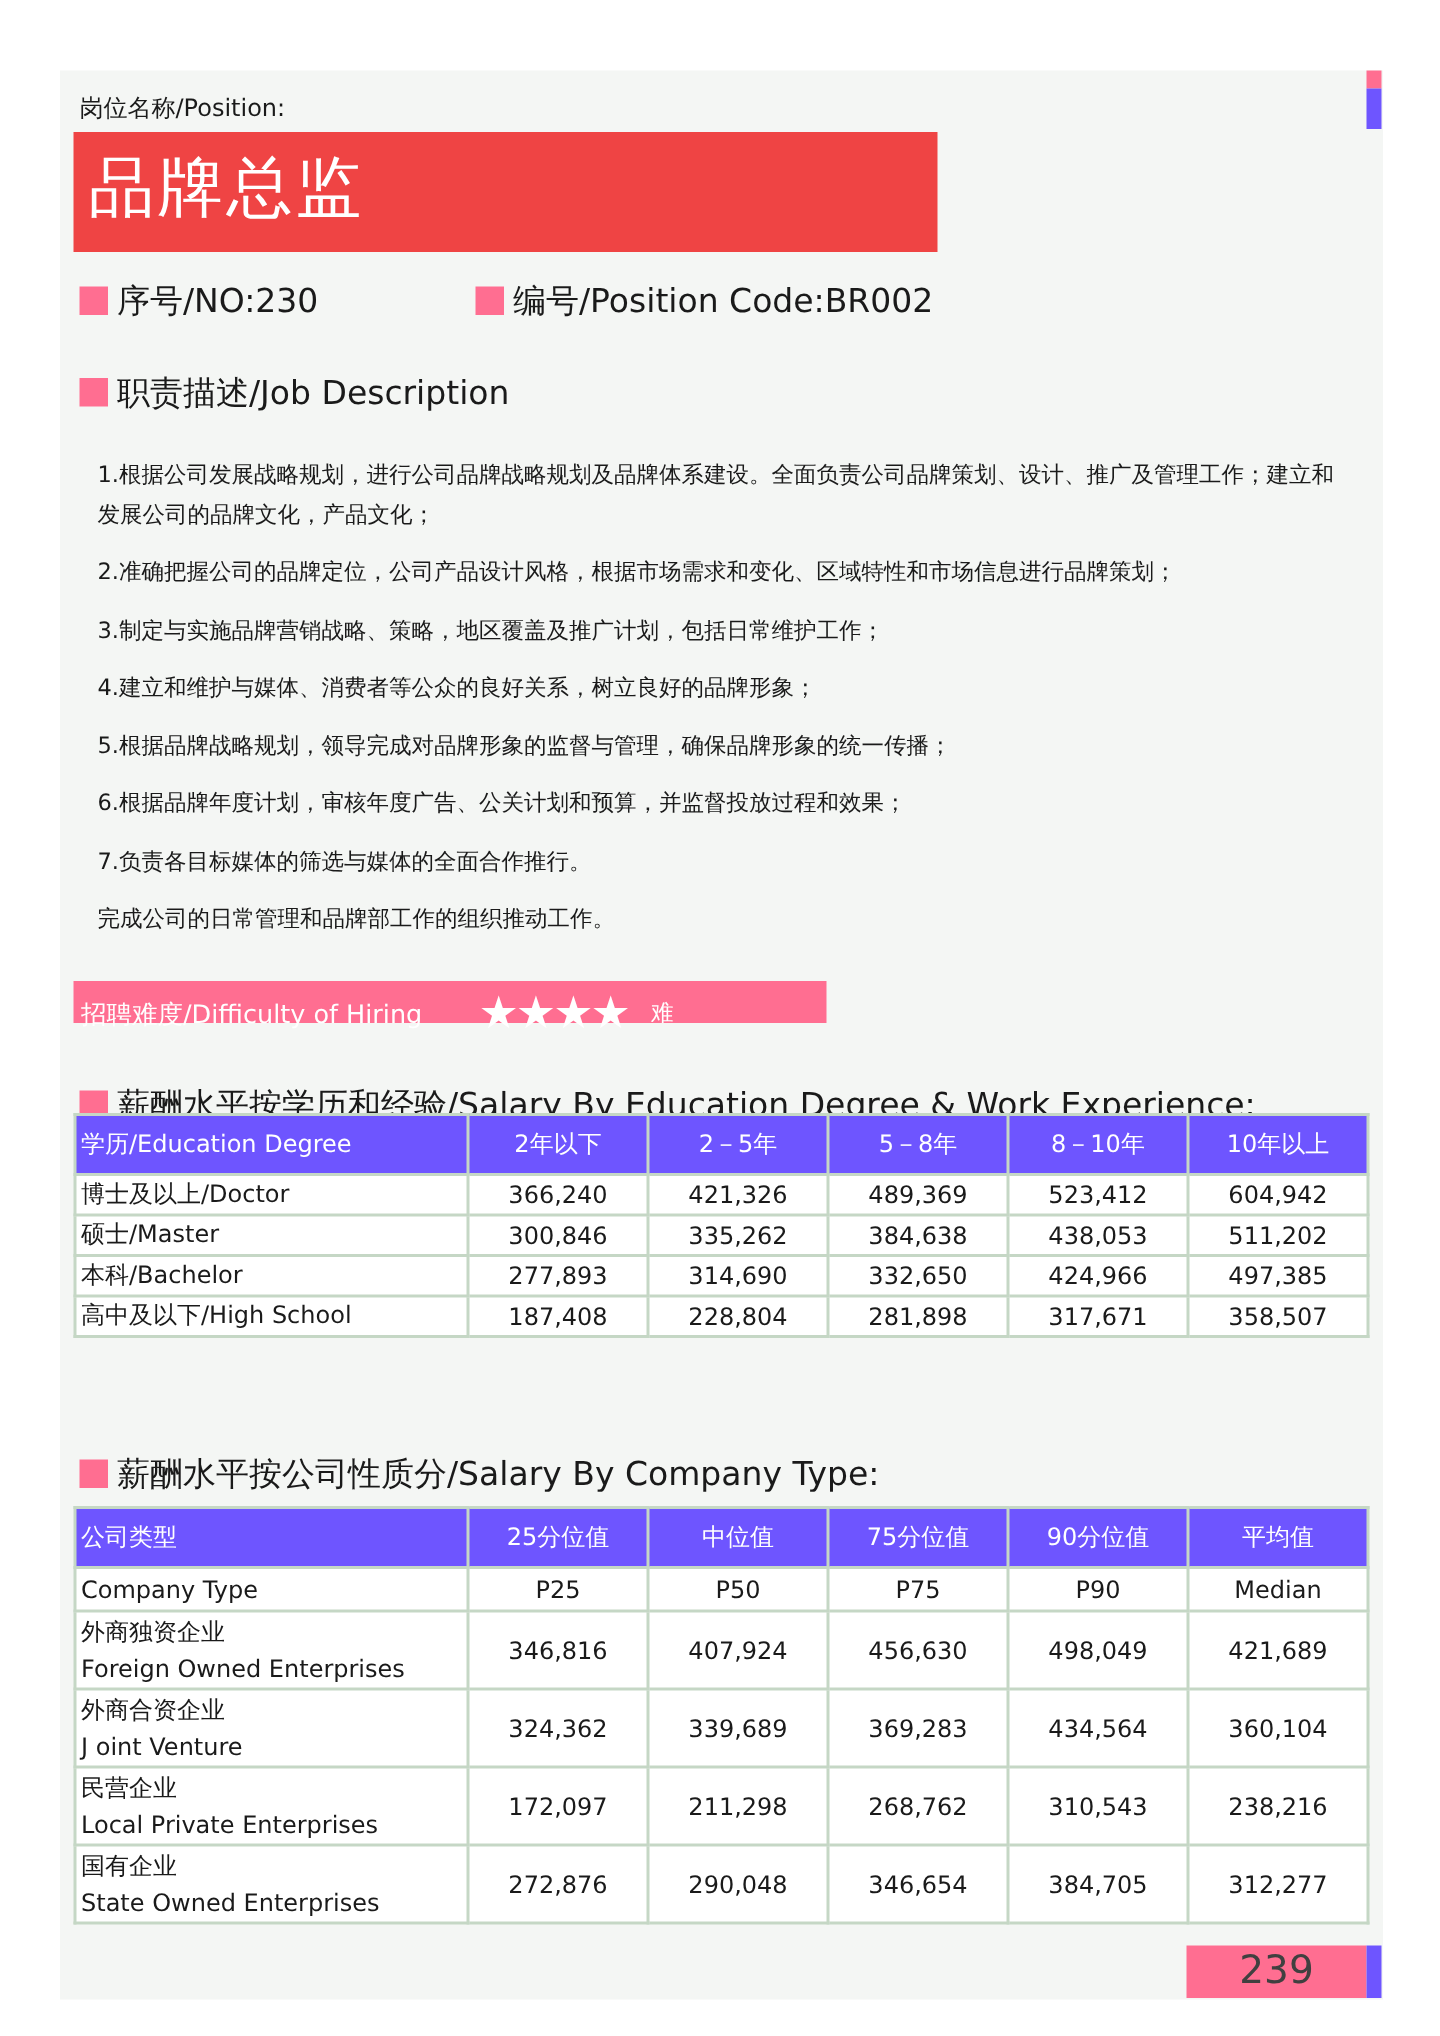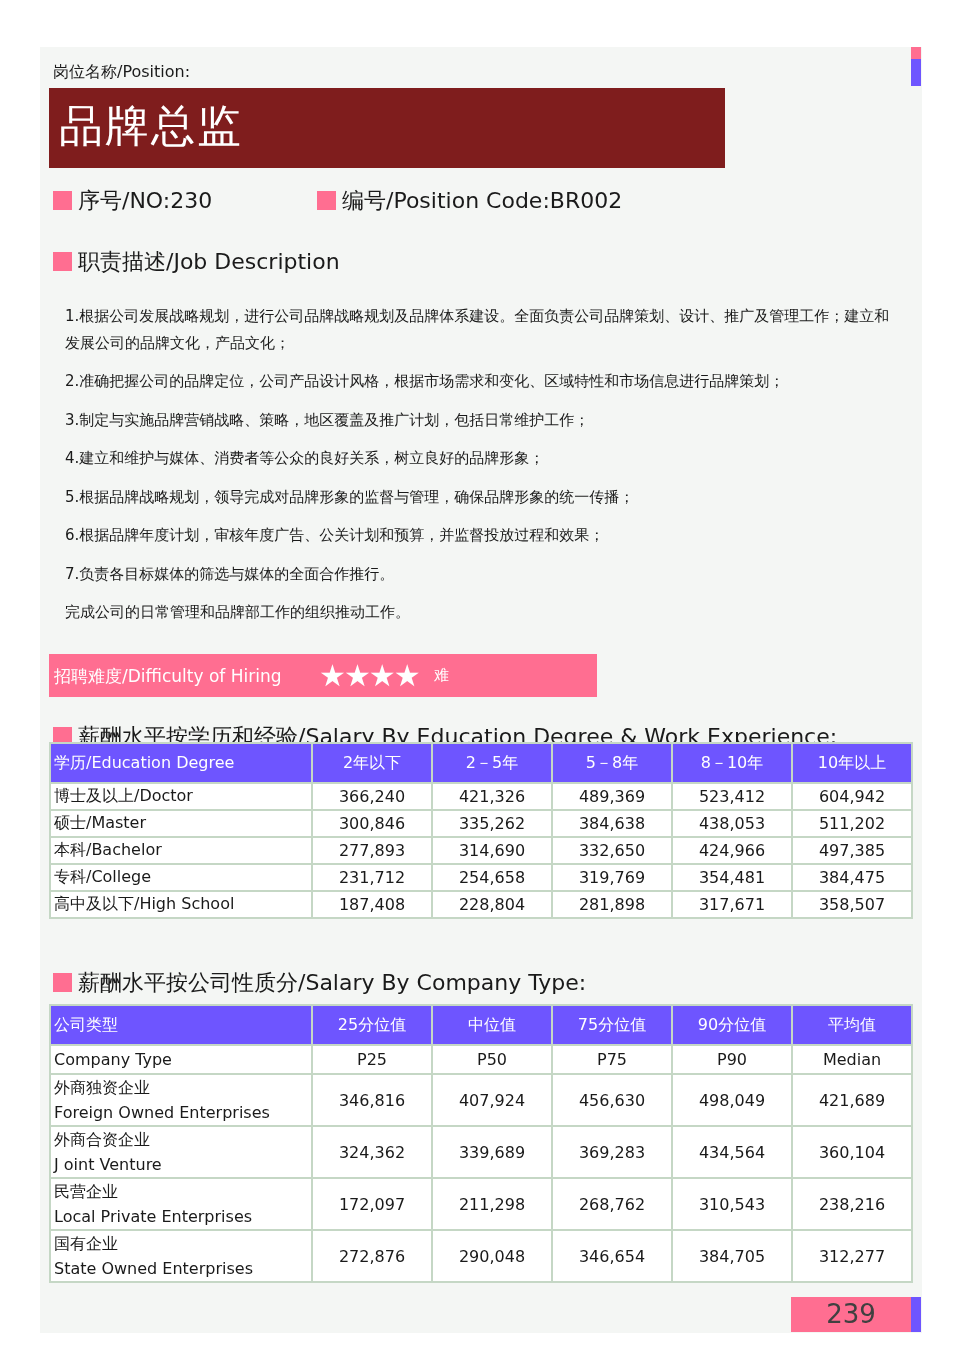--- a/index.html
+++ b/index.html
@@ -12,37 +12,37 @@
   .page {
     position:absolute; left:40px; top:47px; width:882px; height:1286px;
     background:#f4f6f4;
   }
   .corner-accent { position:absolute; left:911px; top:47px; width:10px; }
   .corner-accent .pink { height:12px; background:#ff6e91; }
   .corner-accent .purple { height:27px; background:#6e55ff; }
 
   .pos-label { position:absolute; left:53px; top:62px; font-size:16px; color:#1a1a1a; }
   .title-bar {
-    position:absolute; left:49px; top:88px; width:676px; height:80px;
-    background:#7f1d1d; color:#ffffff;text-decoration:underline;
+    position:absolute; left:49px; top:88px; width:576px; height:80px;
+    background:#ef4444; color:#ffffff;text-decoration:underline;
   }
   .title-bar span { position:absolute; left:10px; top:10px; font-size:44px; line-height:56px; letter-spacing:2px; }
 
   .sq { display:inline-block; width:19px; height:19px; background:#ff6e91; vertical-align:-2px; margin-right:6px; }
   .meta { position:absolute; top:186px; font-size:22px; }
   .meta-no { left:53px; }
   .meta-code { left:317px; }
   .sec-heading { position:absolute; left:53px; font-size:22px; }
 
   .desc { position:absolute; left:53px; top:291px; width:860px; font-size:15px; line-height:26.5px; }
   .desc p { margin:12px; }
 
   .difficulty {
-    position:absolute; left:49px; top:654px; width:502px; height:43px;
-    background:#ff6e91; color:#ffffff;padding-left:46px;
+    position:absolute; left:49px; top:654px; width:502px; height:28px;
+    background:#ff6e91; color:#ffffff;
   }
   .difficulty .lbl { position:absolute; left:5px; top:11px; font-size:17px; }
   .difficulty .stars { position:absolute; left:270px; top:5px; font-size:30px; letter-spacing:-2px; line-height:34px; }
   .difficulty .level { position:absolute; left:385px; top:12px; font-size:15px; }
 
   table.grid {
     position:absolute; left:49px; border-collapse:collapse; width:862px;
     table-layout:fixed; font-size:16px;
   }
   table.grid th, table.grid td { border:2px solid #c5d7c5; padding:0 4px; }
@@ -147,28 +147,20 @@
     </tr>
     <tr>
       <td class="first">本科/Bachelor</td>
       <td>277,893</td>
       <td>314,690</td>
       <td>332,650</td>
       <td>424,966</td>
       <td>497,385</td>
     </tr>
     <tr>
-      <td class="first">专科/College</td>
-      <td>231,712</td>
-      <td>254,658</td>
-      <td>319,769</td>
-      <td>354,481</td>
-      <td>384,475</td>
-    </tr>
-    <tr>
       <td class="first">高中及以下/High School</td>
       <td>187,408</td>
       <td>228,804</td>
       <td>281,898</td>
       <td>317,671</td>
       <td>358,507</td>
     </tr>
   </tbody>
 </table>
 

